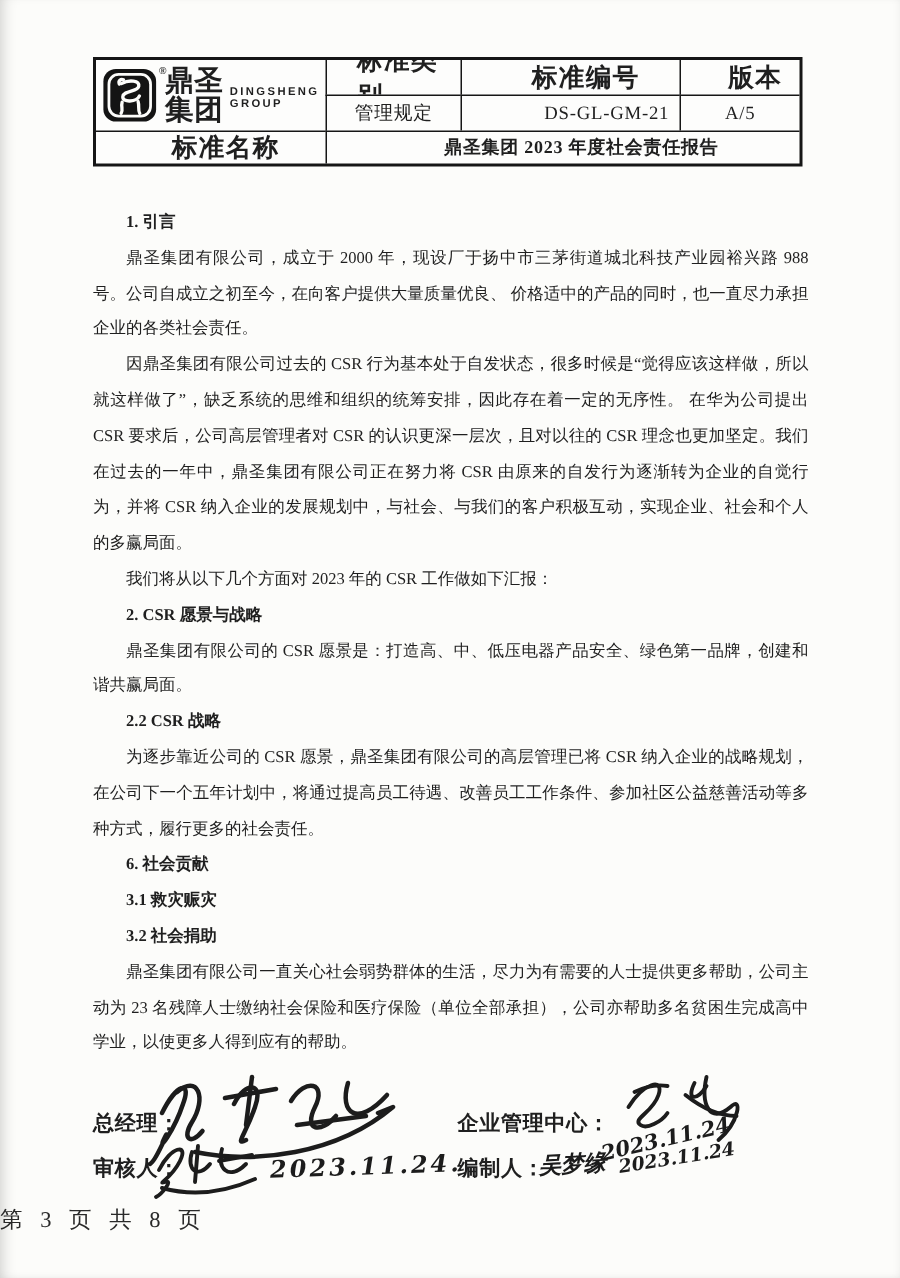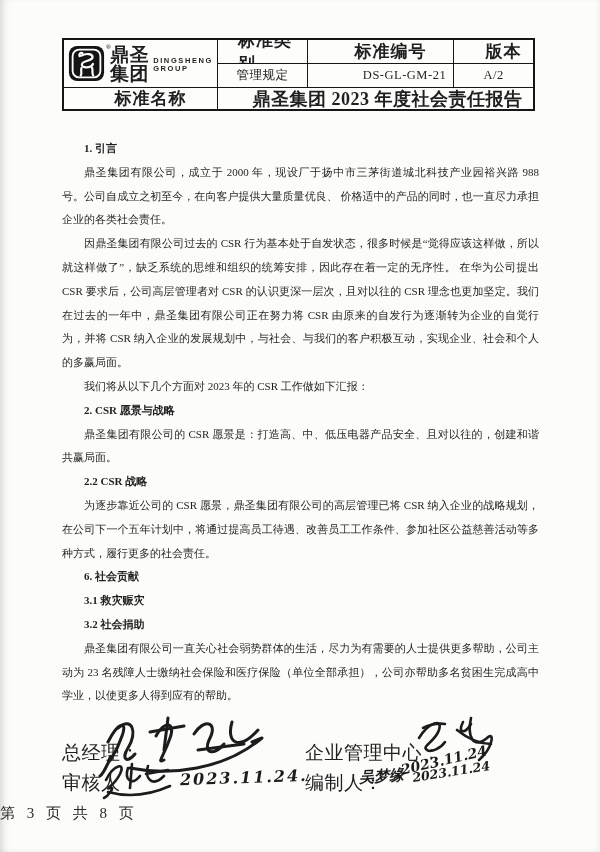--- a/index.html
+++ b/index.html
@@ -16,21 +16,21 @@
     display:grid;
     grid-template-columns:153px 90px 146px 1fr;
     grid-template-rows:23px 24px 1fr;
     border:2px solid #161616; box-sizing:border-box; background:#fdfdfc;
   }
   .ht-cell { display:flex; align-items:center; justify-content:center; box-sizing:border-box; overflow:hidden; }
   .bl { border-left:1.5px solid #161616; }
   .bt { border-top:1.5px solid #161616; }
   .ht-label { font-weight:bold; font-size:17px; letter-spacing:1px;padding-left:20px; }
   .ht-value { font-size:12.5px; letter-spacing:0.5px; }
-  .ht-title { font-weight:bold; font-size:18px; letter-spacing:0.5px;padding-left:24px; }
+  .ht-title { font-weight:bold; font-size:12px; letter-spacing:0.5px;padding-left:24px; }
 
   .logo-cell { grid-row:1/3; grid-column:1/2; gap:5px; padding:2px 4px; }
   .logo-mark { width:37px; height:37px; flex:0 0 auto; position:relative; }
   .logo-reg { position:absolute; top:-2px; right:-6px; font-size:7px; font-weight:bold; }
   .brand-block { display:flex; flex-direction:row; align-items:center; line-height:1; }
   .brand-cn { font-weight:bold; font-size:19px; letter-spacing:0.5px; font-family:"Liberation Sans","DejaVu Sans",sans-serif; }
   .brand-en { font-weight:bold; font-size:7.5px; letter-spacing:1.6px; margin-top:2px; font-family:"Liberation Sans","DejaVu Sans",sans-serif; }
 
   .cell-r1c2 { grid-row:1; grid-column:2; } .cell-r1c3 { grid-row:1; grid-column:3; } .cell-r1c4 { grid-row:1; grid-column:4; }
   .cell-r2c2 { grid-row:2; grid-column:2; } .cell-r2c3 { grid-row:2; grid-column:3;padding-left:48px; } .cell-r2c4 { grid-row:2; grid-column:4; }
@@ -39,21 +39,21 @@
   
   .doc-body {
     position:absolute; left:62px; top:119px; width:477px;
     font-size:11px; line-height:23.8px; text-align:justify;margin-top:18px;
   }
   .doc-para  { text-indent:2em; margin:0; }
   .doc-heading { text-indent:2em; margin:0; font-weight:bold; }
 
   
   .sig-area { position:absolute; left:62px; top:712px; width:478px; height:92px; }
-  .sig-label { position:absolute; font-size:19px; font-weight:normal; letter-spacing:0.5px; white-space:nowrap; }
+  .sig-label { position:absolute; font-size:14px; font-weight:bold; letter-spacing:0.5px; white-space:nowrap; }
   .sig-svg { position:absolute; }
   .sig-svg path { fill:none; stroke:#1c1c1c; stroke-linecap:round; stroke-linejoin:round; }
   .hand { position:absolute; font-family:"DejaVu Serif",serif; font-style:italic; font-weight:bold; color:#1c1c1c; white-space:nowrap; }
 
   
   .page-footer {
     position:absolute; left:0; top:804px; width:100%;
     font-size:15px; letter-spacing:4px; color:#2a2a2a;
   }
 </style>
@@ -83,33 +83,33 @@
         <span class="brand-en">DINGSHENG GROUP</span>
       </span>
     </div>
 
     <div class="ht-cell ht-label bl cell-r1c2">标准类别</div>
     <div class="ht-cell ht-label bl cell-r1c3">标准编号</div>
     <div class="ht-cell ht-label bl cell-r1c4">版本</div>
 
     <div class="ht-cell ht-value bl bt cell-r2c2">管理规定</div>
     <div class="ht-cell ht-value bl bt cell-r2c3">DS-GL-GM-21</div>
-    <div class="ht-cell ht-value bl bt cell-r2c4">A/2</div>
+    <div class="ht-cell ht-value bl bt cell-r2c4">A/5</div>
 
     <div class="ht-cell ht-label bt cell-r3c1">标准名称</div>
     <div class="ht-cell ht-title bl bt cell-r3c2">鼎圣集团 2023 年度社会责任报告</div>
   </div>
 
   <div class="doc-body">
       <p class="doc-heading">1. 引言</p>
       <p class="doc-para">鼎圣集团有限公司，成立于 2000 年，现设厂于扬中市三茅街道城北科技产业园裕兴路 988 号。公司自成立之初至今，在向客户提供大量质量优良、 价格适中的产品的同时，也一直尽力承担企业的各类社会责任。</p>
       <p class="doc-para">因鼎圣集团有限公司过去的 CSR 行为基本处于自发状态，很多时候是“觉得应该这样做，所以就这样做了”，缺乏系统的思维和组织的统筹安排，因此存在着一定的无序性。 在华为公司提出 CSR 要求后，公司高层管理者对 CSR 的认识更深一层次，且对以往的 CSR 理念也更加坚定。我们在过去的一年中，鼎圣集团有限公司正在努力将 CSR 由原来的自发行为逐渐转为企业的自觉行为，并将 CSR 纳入企业的发展规划中，与社会、与我们的客户积极互动，实现企业、社会和个人的多赢局面。</p>
       <p class="doc-para">我们将从以下几个方面对 2023 年的 CSR 工作做如下汇报：</p>
       <p class="doc-heading">2. CSR 愿景与战略</p>
-      <p class="doc-para">鼎圣集团有限公司的 CSR 愿景是：打造高、中、低压电器产品安全、且对以往的，创建和谐共赢局面。</p>
+      <p class="doc-para">鼎圣集团有限公司的 CSR 愿景是：打造高、中、低压电器产品安全、绿色第一品牌，创建和谐共赢局面。</p>
       <p class="doc-heading">2.2 CSR 战略</p>
       <p class="doc-para">为逐步靠近公司的 CSR 愿景，鼎圣集团有限公司的高层管理已将 CSR 纳入企业的战略规划，在公司下一个五年计划中，将通过提高员工待遇、改善员工工作条件、参加社区公益慈善活动等多种方式，履行更多的社会责任。</p>
       <p class="doc-heading">6. 社会贡献</p>
       <p class="doc-heading">3.1 救灾赈灾</p>
       <p class="doc-heading">3.2 社会捐助</p>
       <p class="doc-para">鼎圣集团有限公司一直关心社会弱势群体的生活，尽力为有需要的人士提供更多帮助，公司主动为 23 名残障人士缴纳社会保险和医疗保险（单位全部承担），公司亦帮助多名贫困生完成高中学业，以使更多人得到应有的帮助。</p>
     </div>
 
   <div class="sig-area">
 

